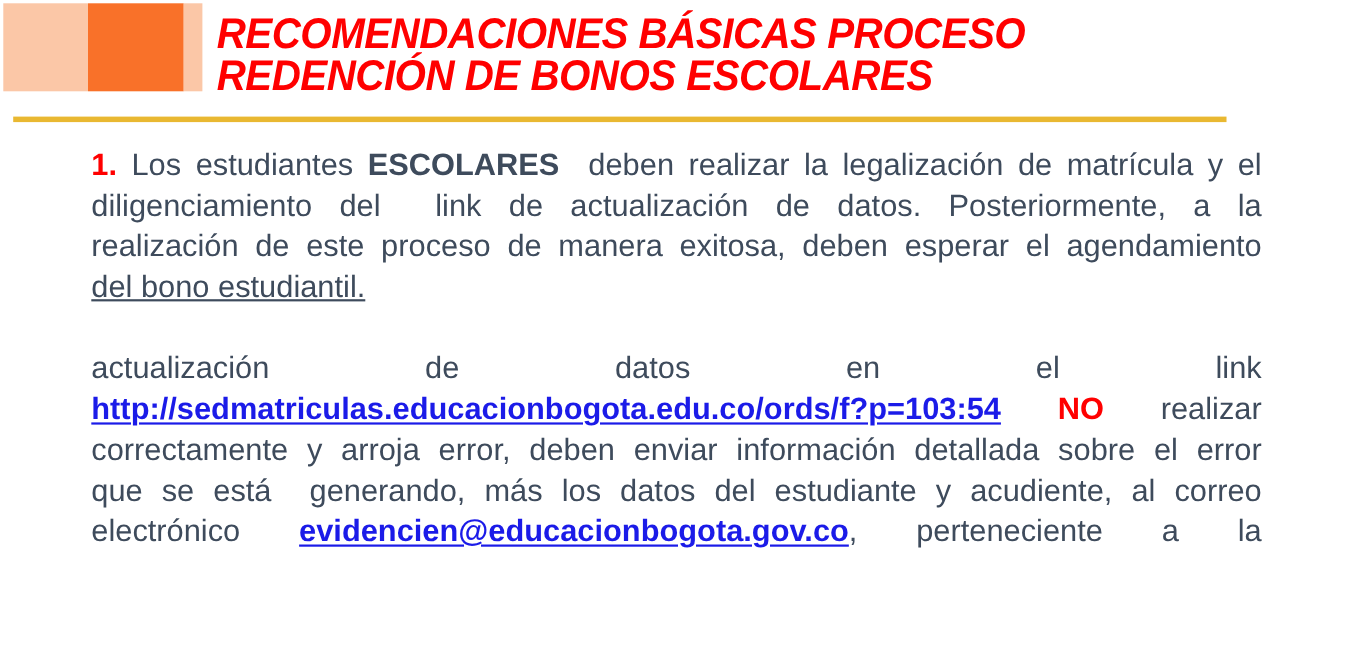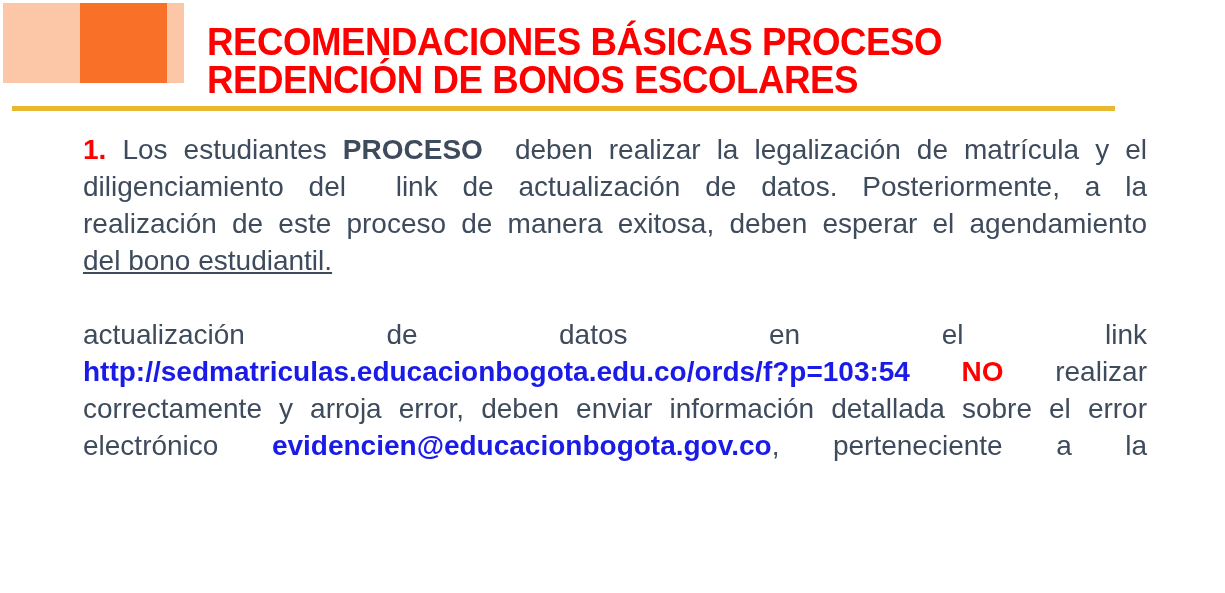--- a/index.html
+++ b/index.html
@@ -17,24 +17,25 @@
   .accent {
     position: absolute; left: 3px; top: 3px;
     width: 181px; height: 80px;
     display: flex;
   }
   .accent .a1 { width: 77px; background: var(--accent-light, #FBC7A7); }
   .accent .a2 { width: 87px; background: var(--accent-orange, #F97129); }
   .accent .a3 { width: 17px; background: var(--accent-light, #FBC7A7); }
   
   .title {
-    position: absolute; left: 197px; top: 13px; margin: 10px;
+    position: absolute; left: 197px; top: 13px; margin: 0;
     font-size: 39px; line-height: 38px; font-weight: bold;
     color: var(--title-red, #FF0000);
     letter-spacing: -0.5px;
+    font-style: italic;
   }
   .title .tline {
     display: block;
     transform: scaleX(0.94);
     transform-origin: 0 50%;
     white-space: nowrap;
   }
   
   .rule {
     position: absolute; left: 12px; top: 106px;
@@ -48,20 +49,21 @@
     color: var(--body-ink, #3E4B5C);
   }
   .para + .para { margin-top: 37px; }
   .line { text-align: justify; text-align-last: justify; }
   .line.last { text-align-last: left; text-decoration: underline; }
   .bodytext span.red  { color: var(--title-red, #FF0000); font-weight: bold; }
   .bodytext span.b    { font-weight: bold; }
   .bodytext span.link {
     color: var(--link-blue, #1B1BE8);
     font-weight: bold;
+    text-decoration: underline;
     text-decoration-thickness: 2px;
     text-underline-offset: 3px;
     cursor: pointer;
   }
 </style>
 </head>
 <body style="--bg: #FFFFFF; --accent-light: #FBC7A7; --accent-orange: #F97129; --rule-gold: #E9B831; --title-red: #FF0000; --body-ink: #3E4B5C; --link-blue: #1B1BE8;">
 
 <div class="slide">
   <div class="accent">
@@ -72,25 +74,26 @@
 
   <h1 class="title">
     <span class="tline">RECOMENDACIONES BÁSICAS PROCESO</span>
     <span class="tline">REDENCIÓN DE BONOS ESCOLARES</span>
   </h1>
 
   <div class="rule"></div>
 
   <div class="bodytext">
       <div class="para">
-        <div class="line"><span class="red">1.</span><span> Los estudiantes </span><span class="b">PROCESO</span><span>&nbsp; deben realizar la legalización de matrícula y el</span></div>
+        <div class="line"><span class="red">1.</span><span> Los estudiantes </span><span class="b">ESCOLARES</span><span>&nbsp; deben realizar la legalización de matrícula y el</span></div>
         <div class="line"><span>diligenciamiento del &nbsp;link de actualización de datos. Posteriormente, a la</span></div>
         <div class="line"><span>realización de este proceso de manera exitosa, deben esperar el agendamiento</span></div>
         <div class="line last"><span>del bono estudiantil.</span></div>
       </div>
       <div class="para">
         <div class="line"><span>actualización de datos en el link</span></div>
         <div class="line"><span class="link">http://sedmatriculas.educacionbogota.edu.co/ords/f?p=103:54</span><span> </span><span class="red">NO</span><span> realizar</span></div>
         <div class="line"><span>correctamente y arroja error, deben enviar información detallada sobre el error</span></div>
+        <div class="line"><span>que se está &nbsp;generando, más los datos del estudiante y acudiente, al correo</span></div>
         <div class="line"><span>electrónico </span><span class="link">evidencien@educacionbogota.gov.co</span><span>, perteneciente a la</span></div>
       </div>
     </div>
 </div>
 
 </body></html>

